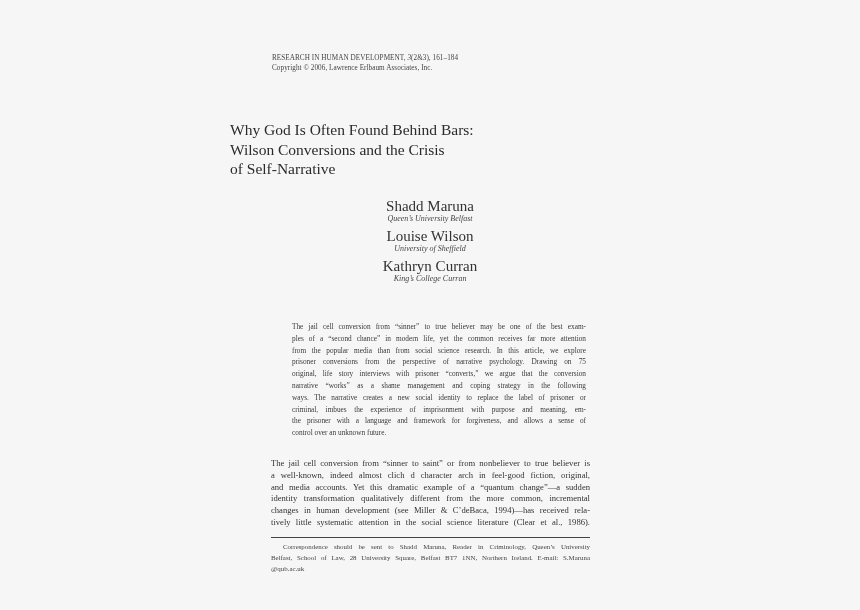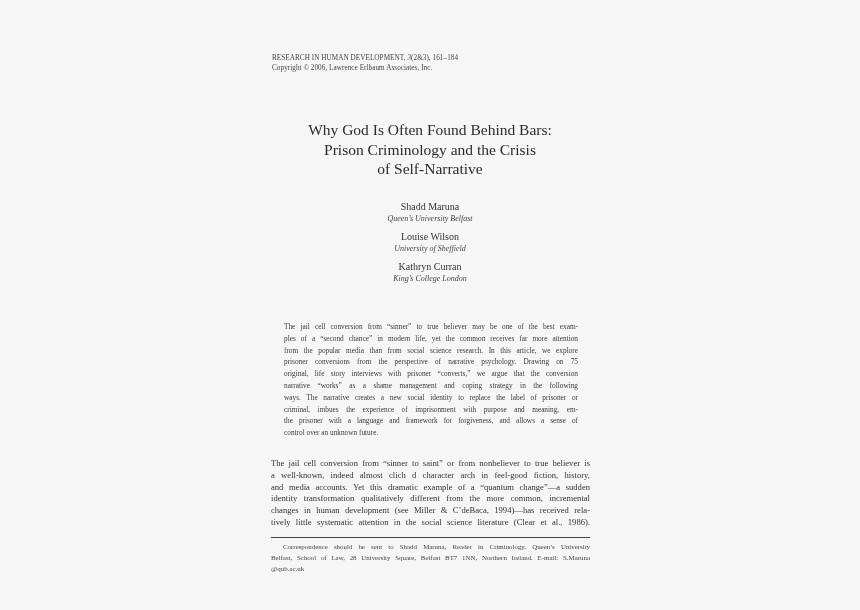--- a/index.html
+++ b/index.html
@@ -24,47 +24,46 @@
     color: #444;
     letter-spacing: 0.05px;
     margin-top: 13px;
   }
   .header i { font-style: italic; }
   .title {
     position: absolute;
     left: 230px;
     width: 400px;
     top: 120px;
-    text-align: center;
     font-size: 15.5px;
     line-height: 19.5px;
     color: #2b2b2b;
   }
   .authors {
     position: absolute;
     left: 280px;
     width: 300px;
     top: 200px;
     text-align: center;
   }
   .author { margin-bottom: 6px; }
   .author-name {
-    font-size: 10px;
+    font-size: 15px;
     line-height: 13px;
     color: #333;
   }
   .author-aff {
     font-size: 8px;
     line-height: 11px;
     font-style: italic;
     color: #444;
   }
   .abstract {
     position: absolute;
-    left: 284px;
+    left: 292px;
     width: 294px;
     top: 321px;
     font-size: 7.3px;
     line-height: 11.8px;
     text-align: justify;
     color: #3a3a3a;
   }
   .abstract .line, .body .line, .footnote .line {
     display: block;
     text-align: justify;
@@ -105,55 +104,55 @@
 </head>
 <body>
 
 <div class="header">
   <div><span>RESEARCH IN HUMAN DEVELOPMENT, </span><i>3</i><span>(2&amp;3), 161–184</span></div>
   <div>Copyright © 2006, Lawrence Erlbaum Associates, Inc.</div>
 </div>
 
 <div class="title">
   <div>Why God Is Often Found Behind Bars:</div>
-  <div>Prison Criminology and the Crisis</div>
+  <div>Wilson Conversions and the Crisis</div>
   <div>of Self-Narrative</div>
 </div>
 
 <div class="authors">
   <div class="author">
     <div class="author-name">Shadd Maruna</div>
     <div class="author-aff">Queen’s University Belfast</div>
   </div>
   <div class="author">
     <div class="author-name">Louise Wilson</div>
     <div class="author-aff">University of Sheffield</div>
   </div>
   <div class="author">
     <div class="author-name">Kathryn Curran</div>
-    <div class="author-aff">King’s College London</div>
+    <div class="author-aff">King’s College Curran</div>
   </div>
 </div>
 
 <div class="abstract">
   <span class="line">The jail cell conversion from “sinner” to true believer may be one of the best exam-</span>
   <span class="line">ples of a “second chance” in modern life, yet the common receives far more attention</span>
   <span class="line">from the popular media than from social science research. In this article, we explore</span>
   <span class="line">prisoner conversions from the perspective of narrative psychology. Drawing on 75</span>
   <span class="line">original, life story interviews with prisoner “converts,” we argue that the conversion</span>
   <span class="line">narrative “works” as a shame management and coping strategy in the following</span>
   <span class="line">ways. The narrative creates a new social identity to replace the label of prisoner or</span>
   <span class="line">criminal, imbues the experience of imprisonment with purpose and meaning, em-</span>
   <span class="line">the prisoner with a language and framework for forgiveness, and allows a sense of</span>
   <span class="line last">control over an unknown future.</span>
 </div>
 
 <div class="body">
   <span class="line">The jail cell conversion from “sinner to saint” or from nonbeliever to true believer is</span>
-  <span class="line">a well-known, indeed almost clich d character arch in feel-good fiction, history,</span>
+  <span class="line">a well-known, indeed almost clich d character arch in feel-good fiction, original,</span>
   <span class="line">and media accounts. Yet this dramatic example of a “quantum change”—a sudden</span>
   <span class="line">identity transformation qualitatively different from the more common, incremental</span>
   <span class="line">changes in human development (see Miller &amp; C’deBaca, 1994)—has received rela-</span>
   <span class="line">tively little systematic attention in the social science literature (Clear et al., 1986).</span>
 </div>
 
 <div class="rule"></div>
 
 <div class="footnote">
   <span class="line indent">Correspondence should be sent to Shadd Maruna, Reader in Criminology, Queen’s University</span>

